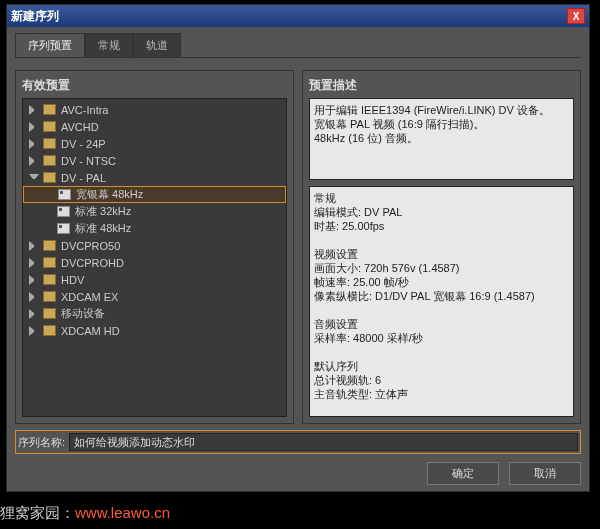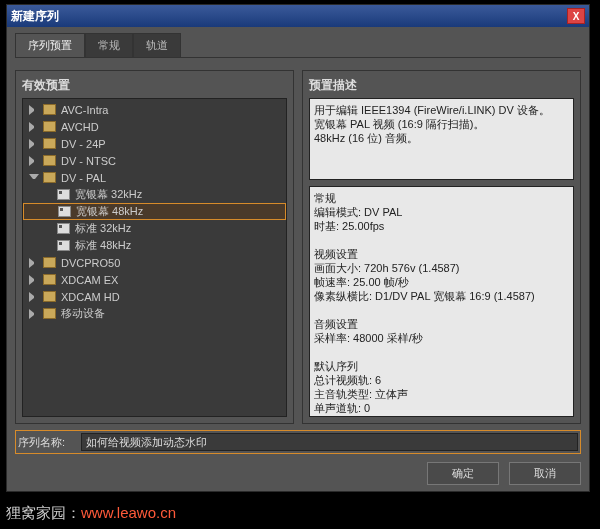--- a/index.html
+++ b/index.html
@@ -27,25 +27,25 @@
 .preset-icon{width:13px;height:11px;background:#ddd;border:1px solid #888;margin-right:5px;display:inline-block;position:relative}
 .preset-icon:before{content:"";position:absolute;left:1px;top:1px;width:3px;height:3px;background:#555}
 .descbox{background:#e8e8e8;border:1px solid #222;padding:4px;height:82px;color:#222;font-size:11px;line-height:14px}
 .descbox span{color:#222}
 .detailbox{background:#e8e8e8;border:1px solid #222;padding:4px;flex:1;color:#222;margin-top:6px;font-size:11px;line-height:14px;overflow:hidden}
 .detailbox div{color:#222}
 .delrow{margin:10px 0 6px}
 .btn{background:#4a4a4a;border:1px solid #666;padding:3px 14px;color:#aaa}
 .btn.disabled{color:#666}
 .namerow{display:flex;align-items:center;border:1px solid #d78b2a;padding:2px;margin-top:6px}
-.namerow label{white-space:nowrap;margin-right:16px;color:#ddd}
+.namerow label{white-space:nowrap;margin-right:4px;color:#ddd}
 .namerow input{flex:1;background:#3a3a3a;border:1px solid #222;color:#ddd;padding:2px 4px;font-size:11px}
 .btnrow{display:flex;justify-content:flex-end;gap:10px;margin-top:8px}
 .btnrow .btn{padding:3px 24px;color:#ddd;border:1px solid #777}
-.footer{position:absolute;left:6px;bottom:6px;color:#fff;font-size:15px}
+.footer{position:absolute;left:0;bottom:6px;color:#fff;font-size:15px}
 .footer .url{color:#ff5a3a;font-size:15px}
 .footer span{font-size:15px}
 </style>
 </head>
 <body>
 
 <div class="dialog">
   <div class="titlebar">
     <span>新建序列</span>
     <div class="closebtn">X</div>
@@ -78,55 +78,61 @@
             <div class="tree-item lvl1">
               <span class="arrow right"></span>
               <span class="folder"></span>
               <span>DV - NTSC</span>
             </div>
             <div class="tree-item lvl1">
               <span class="arrow down"></span>
               <span class="folder"></span>
               <span>DV - PAL</span>
             </div>
-            <div class="tree-item lvl2">
-              <span class="preset-icon"></span>
-              <span>宽银幕 32kHz</span>
-            </div>
             <div class="tree-item lvl2 sel">
               <span class="preset-icon"></span>
               <span>宽银幕 48kHz</span>
             </div>
             <div class="tree-item lvl2">
               <span class="preset-icon"></span>
               <span>标准 32kHz</span>
             </div>
             <div class="tree-item lvl2">
               <span class="preset-icon"></span>
               <span>标准 48kHz</span>
             </div>
             <div class="tree-item lvl1">
               <span class="arrow right"></span>
               <span class="folder"></span>
               <span>DVCPRO50</span>
             </div>
             <div class="tree-item lvl1">
               <span class="arrow right"></span>
               <span class="folder"></span>
+              <span>DVCPROHD</span>
+            </div>
+            <div class="tree-item lvl1">
+              <span class="arrow right"></span>
+              <span class="folder"></span>
+              <span>HDV</span>
+            </div>
+            <div class="tree-item lvl1">
+              <span class="arrow right"></span>
+              <span class="folder"></span>
               <span>XDCAM EX</span>
             </div>
             <div class="tree-item lvl1">
               <span class="arrow right"></span>
               <span class="folder"></span>
-              <span>XDCAM HD</span>
+              <span>移动设备</span>
             </div>
             <div class="tree-item lvl1">
               <span class="arrow right"></span>
               <span class="folder"></span>
-              <span>移动设备</span>
+              <span>XDCAM HD</span>
             </div>
           </div>
       </div>
       <div class="panel">
         <div class="panel-title">预置描述</div>
         <div class="descbox">
           <span>用于编辑 IEEE1394 (FireWire/i.LINK) DV 设备。</span><br>
           <span>宽银幕 PAL 视频 (16:9 隔行扫描)。</span><br>
           <span>48kHz (16 位) 音频。</span>
         </div>
@@ -139,21 +145,20 @@
             <div>画面大小: 720h 576v (1.4587)</div>
             <div>帧速率: 25.00 帧/秒</div>
             <div>像素纵横比: D1/DV PAL 宽银幕 16:9 (1.4587)</div>
             <div>&nbsp;</div>
             <div>音频设置</div>
             <div>采样率: 48000 采样/秒</div>
             <div>&nbsp;</div>
             <div>默认序列</div>
             <div>总计视频轨: 6</div>
             <div>主音轨类型: 立体声</div>
-            <div>单声道轨: 0</div>
           </div>
       </div>
     </div>
     <div class="namerow">
       <label>序列名称:</label>
       <input type="text" value="如何给视频添加动态水印" style="">
     </div>
     <div class="btnrow">
       <button class="btn">确定</button>
       <button class="btn">取消</button>

